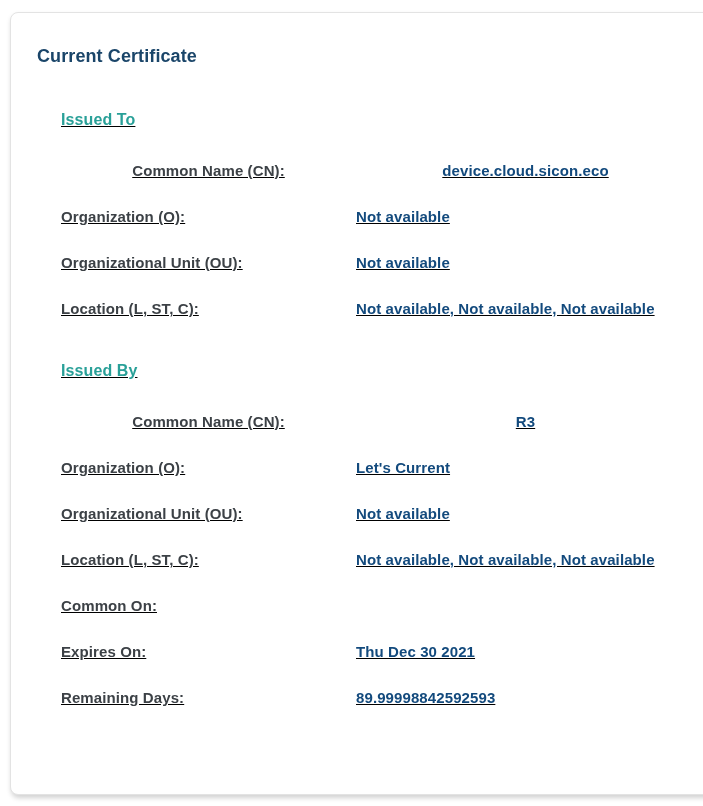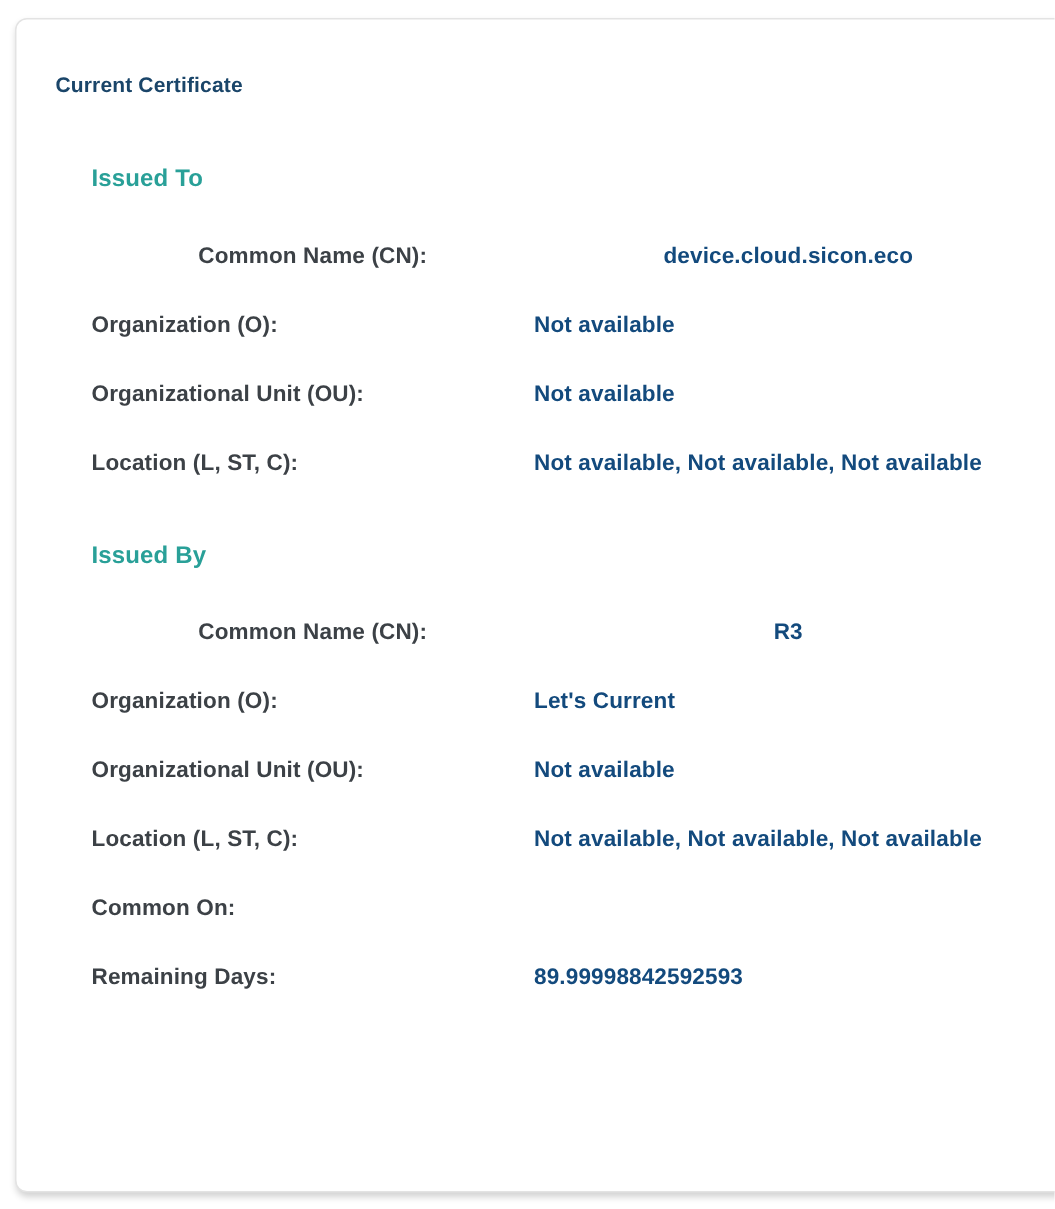--- a/index.html
+++ b/index.html
@@ -17,27 +17,27 @@
     top: 12px;
     width: 712px;           
     height: 783px;
     background: var(--card-bg, #ffffff);
     border: 1px solid var(--card-border, #e3e3e3);
     border-radius: 8px;
     box-shadow: 1px 3px 5px rgba(0,0,0,0.18);
     padding: 33px 26px 20px 26px;
   }
   .card-title {
-    font-size: 14px;
+    font-size: 18px;
     font-weight: 700;
     line-height: 21px;
     color: var(--title-color, #1a4569);
     letter-spacing: 0.1px;
   }
-  .section { margin-left: 24px; }
+  .section { margin-left: 24px; text-decoration: underline; }
   .section-heading {
     margin-top: 43px;
     font-size: 16px;
     font-weight: 700;
     line-height: 19px;
     color: var(--heading-color, #29a098);
     letter-spacing: 0.1px;
   }
   .row {
     display: grid;
@@ -103,18 +103,22 @@
         <div class="row">
           <div class="field-label">Location (L, ST, C):</div>
           <div class="field-value">Not available, Not available, Not available</div>
         </div>
       </section>
       <section class="section">
         <div class="row">
           <div class="field-label">Common On:</div>
         </div>
         <div class="row">
+          <div class="field-label">Expires On:</div>
+          <div class="field-value">Thu Dec 30 2021</div>
+        </div>
+        <div class="row">
           <div class="field-label">Remaining Days:</div>
           <div class="field-value">89.99998842592593</div>
         </div>
       </section>
     </div>
 </div>
 
 </body></html>

